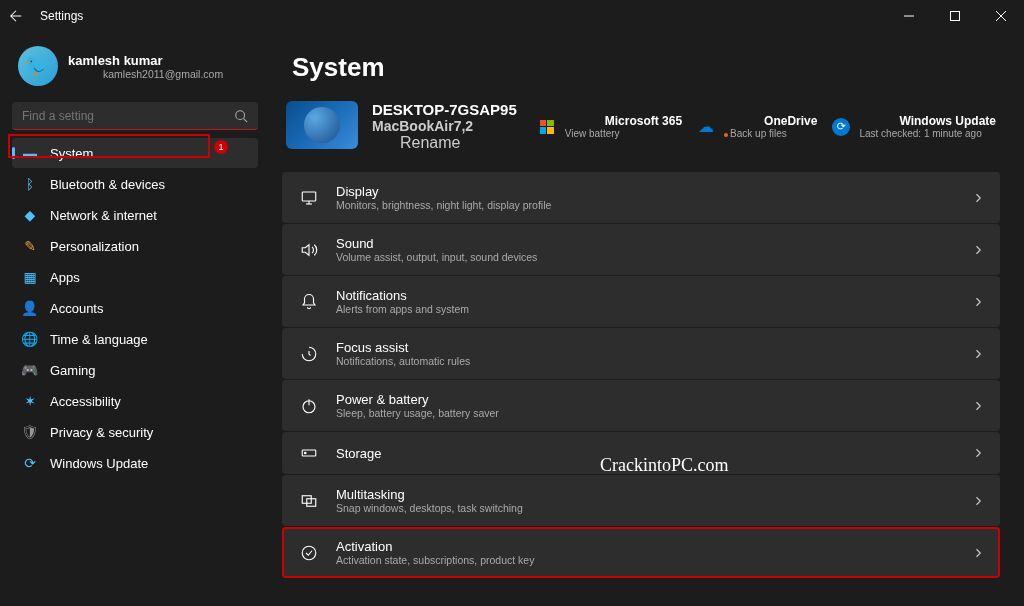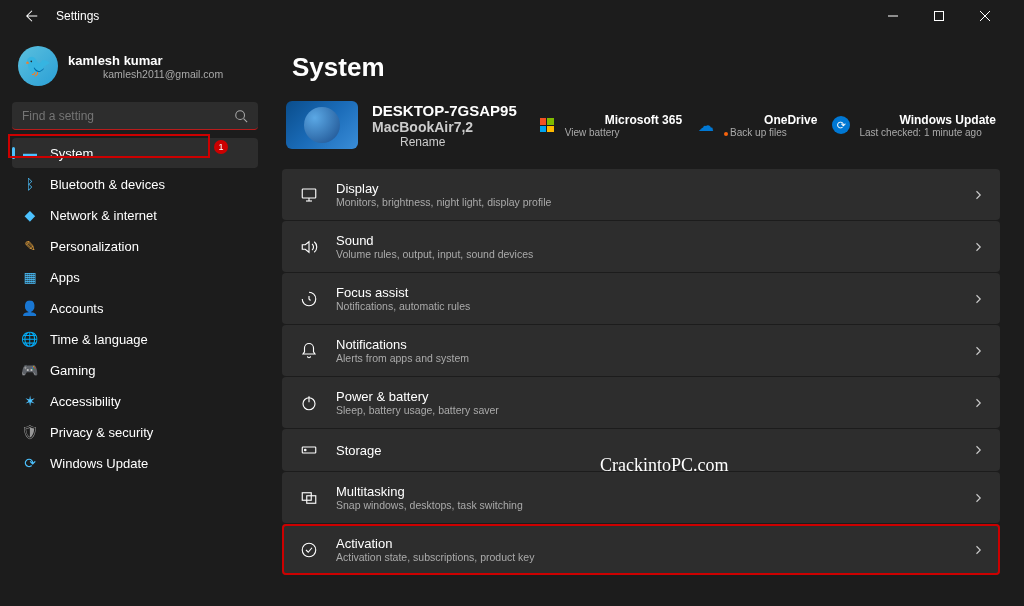--- a/index.html
+++ b/index.html
@@ -1,17 +1,17 @@
 <!DOCTYPE html>
 <html><head>
 <meta charset="utf-8">
 <style>
 * { margin: 0; padding: 0; box-sizing: border-box; font-family: 'Segoe UI', sans-serif; }
 body { background: #1c1c1c; color: #fff; width: 1024px; height: 606px; overflow: hidden; position: relative; }
-.titlebar { height: 32px; display: flex; align-items: center; padding: 0 16px; }
+.titlebar { height: 32px; display: flex; align-items: center; padding: 0 0; }
 .back-btn { width: 32px; height: 32px; display: flex; align-items: center; justify-content: center; color: #fff; cursor: pointer; }
 .title { font-size: 12px; margin-left: 8px; flex: 1; }
 .win-controls { display: flex; }
 .win-btn { width: 46px; height: 32px; display: flex; align-items: center; justify-content: center; cursor: pointer; }
 .main { display: flex; height: calc(100% - 32px); }
 .sidebar { width: 270px; padding: 8px 12px; }
 .profile { display: flex; align-items: center; gap: 10px; padding: 6px; margin-bottom: 10px; }
 .avatar { width: 40px; height: 40px; border-radius: 50%; background: linear-gradient(135deg,#5bc0de,#2a9fd6); display: flex; align-items:center; justify-content:center; font-size:22px;}
 .profile-name { font-size: 13px; font-weight: 600; }
 .profile-email { font-size: 10.5px; color: #aaa; padding-left: 35px; }
@@ -19,27 +19,27 @@
 .search-input { background: transparent; border: none; outline: none; color: #fff; font-size: 12px; flex: 1; }
 .nav { display: flex; flex-direction: column; gap: 1px; }
 .nav-item { display: flex; align-items: center; gap: 12px; padding: 7px 10px; border-radius: 4px; font-size: 13px; cursor: pointer; position: relative; }
 .nav-item.active { background: #2d2d2d; }
 .nav-item.active::before { content: ''; position: absolute; left: 0; top: 9px; bottom: 9px; width: 3px; background: #4cc2ff; border-radius: 2px; }
 .nav-icon { width: 16px; height: 16px; display: flex; align-items: center; justify-content: center; font-size: 14px; }
 .red-box-1 { border: 2px solid #c00; position: absolute; left: 8px; top: 134px; width: 202px; height: 24px; pointer-events: none; }
 .badge-1 { position: absolute; left: 214px; top: 140px; width: 14px; height: 14px; background: #c00; border-radius: 50%; color: #fff; font-size: 9px; display: flex; align-items: center; justify-content: center; }
 .content { flex: 1; padding: 12px 24px 12px 12px; overflow-y: auto; }
 .page-title { font-size: 26px; font-weight: 600; margin: 8px 0 18px 10px; }
-.top-row { display: flex; gap: 14px; align-items: center; margin-bottom: 20px; padding: 0 4px; }
+.top-row { display: flex; gap: 14px; margin-bottom: 20px; padding: 0 4px; }
 .pc-thumb { width: 72px; height: 48px; border-radius: 6px; background: linear-gradient(135deg,#0a4d8c,#1a6bb8,#3a8dd8); display:flex; align-items:center; justify-content:center;}
 .pc-thumb-inner{width:36px;height:36px;border-radius:50%;background:radial-gradient(circle at 30% 30%,#5ba8e5,#1a4d8c);}
 .pc-info { flex: 1; }
 .pc-name { font-size: 15px; font-weight: 600; }
 .pc-model { font-size: 14px; color: #ccc; font-weight: bold; }
-.pc-rename { font-size: 12px; color: #ccc; cursor: pointer; padding-left: 28px; }
+.pc-rename { font-size: 16px; color: #ccc; cursor: pointer; padding-left: 28px; }
 .status-item { display: flex; align-items: center; gap: 8px; cursor: pointer; }
 .status-icon { width: 20px; height: 20px; display: flex; align-items: center; justify-content: center; }
 .ms365-icon { display: grid; grid-template: 1fr 1fr / 1fr 1fr; gap: 1px; width: 14px; height: 14px; }
 .ms365-icon span:nth-child(1){background:#f25022;} .ms365-icon span:nth-child(2){background:#7fba00;}
 .ms365-icon span:nth-child(3){background:#00a4ef;} .ms365-icon span:nth-child(4){background:#ffb900;}
 .onedrive-icon { color:#0078d4; font-size:16px; }
 .update-icon { width:18px; height:18px; border-radius:50%; background:#0078d4; display:flex; align-items:center; justify-content:center; color:#fff; font-size:11px;}
 .status-title { font-size: 12px; font-weight: 600; padding-left: 40px; }
 .status-sub { font-size: 10px; color: #aaa; }
 .dot-badge { width:4px; height:4px; border-radius:50%; background:#f7630c; margin-right:2px; display:inline-block;}
@@ -215,54 +215,54 @@
         </div>
         <div class="setting-item">
           <div class="setting-icon">
             <svg width="18" height="18" viewBox="0 0 24 24" fill="none" stroke="currentColor" stroke-width="1.5">
               <polygon points="3,9 7,9 12,5 12,19 7,15 3,15"></polygon>
               <path d="M16 8a5 5 0 010 8M19 5a9 9 0 010 14"></path>
             </svg>
           </div>
           <div class="setting-text">
             <div class="setting-title">Sound</div>
-            <div class="setting-sub">Volume rules, output, input, sound devices</div>
+            <div class="setting-sub">Volume assist, output, input, sound devices</div>
+          </div>
+          <div class="chevron">
+            <svg width="12" height="12" viewBox="0 0 16 16" fill="none" stroke="currentColor" stroke-width="1.5">
+              <polyline points="6,3 11,8 6,13"></polyline>
+            </svg>
+          </div>
+        </div>
+        <div class="setting-item">
+          <div class="setting-icon">
+            <svg width="18" height="18" viewBox="0 0 24 24" fill="none" stroke="currentColor" stroke-width="1.5">
+              <path d="M6 8a6 6 0 0112 0v5l2 3H4l2-3V8zM10 19a2 2 0 004 0"></path>
+            </svg>
+          </div>
+          <div class="setting-text">
+            <div class="setting-title">Notifications</div>
+            <div class="setting-sub">Alerts from apps and system</div>
           </div>
           <div class="chevron">
             <svg width="12" height="12" viewBox="0 0 16 16" fill="none" stroke="currentColor" stroke-width="1.5">
               <polyline points="6,3 11,8 6,13"></polyline>
             </svg>
           </div>
         </div>
         <div class="setting-item">
           <div class="setting-icon">
             <svg width="18" height="18" viewBox="0 0 24 24" fill="none" stroke="currentColor" stroke-width="1.5">
               <path d="M21 12A9 9 0 113 12M12 3a9 9 0 019 9"></path>
               <path d="M12 8v4l2 2"></path>
             </svg>
           </div>
           <div class="setting-text">
             <div class="setting-title">Focus assist</div>
             <div class="setting-sub">Notifications, automatic rules</div>
-          </div>
-          <div class="chevron">
-            <svg width="12" height="12" viewBox="0 0 16 16" fill="none" stroke="currentColor" stroke-width="1.5">
-              <polyline points="6,3 11,8 6,13"></polyline>
-            </svg>
-          </div>
-        </div>
-        <div class="setting-item">
-          <div class="setting-icon">
-            <svg width="18" height="18" viewBox="0 0 24 24" fill="none" stroke="currentColor" stroke-width="1.5">
-              <path d="M6 8a6 6 0 0112 0v5l2 3H4l2-3V8zM10 19a2 2 0 004 0"></path>
-            </svg>
-          </div>
-          <div class="setting-text">
-            <div class="setting-title">Notifications</div>
-            <div class="setting-sub">Alerts from apps and system</div>
           </div>
           <div class="chevron">
             <svg width="12" height="12" viewBox="0 0 16 16" fill="none" stroke="currentColor" stroke-width="1.5">
               <polyline points="6,3 11,8 6,13"></polyline>
             </svg>
           </div>
         </div>
         <div class="setting-item">
           <div class="setting-icon">
             <svg width="18" height="18" viewBox="0 0 24 24" fill="none" stroke="currentColor" stroke-width="1.5">

